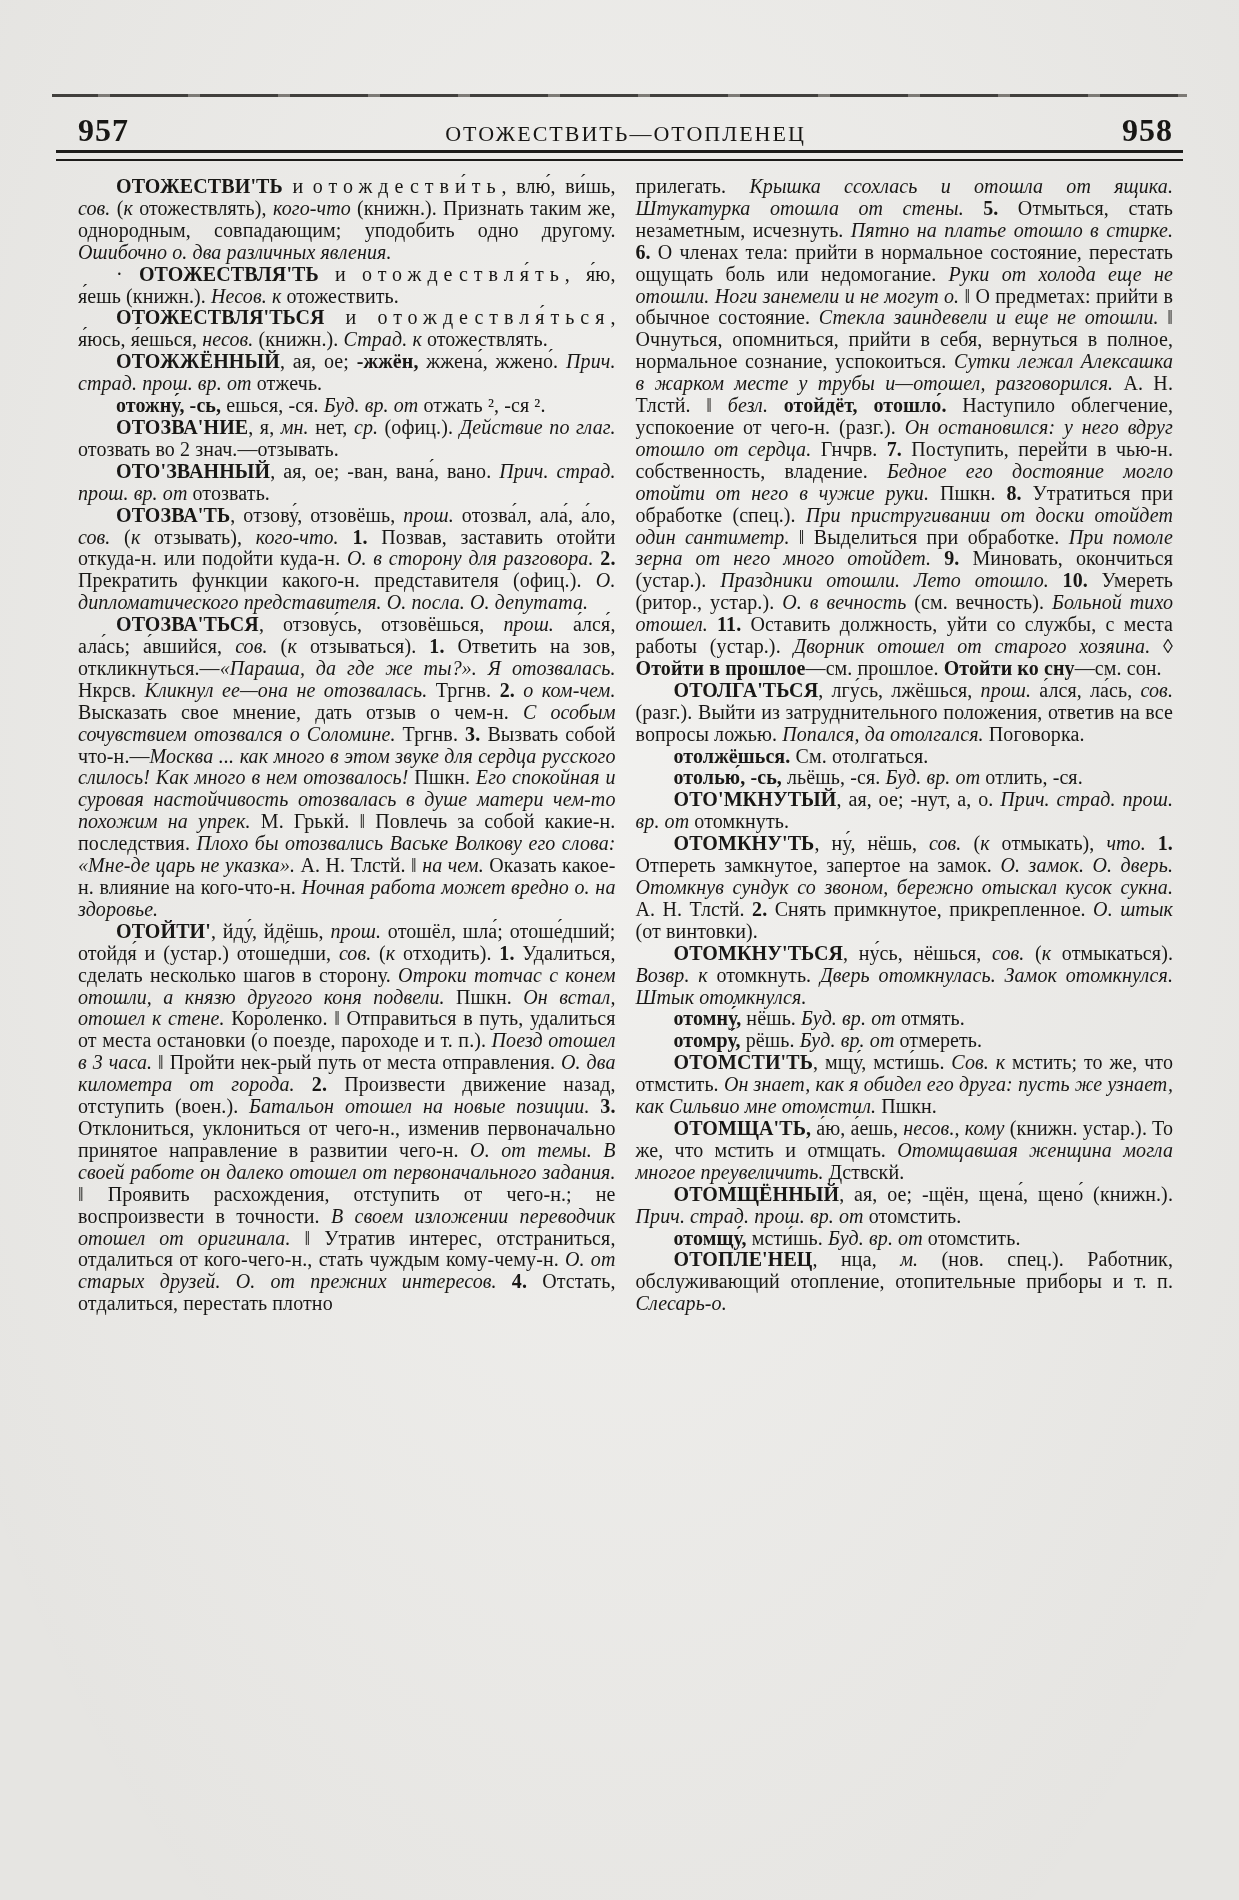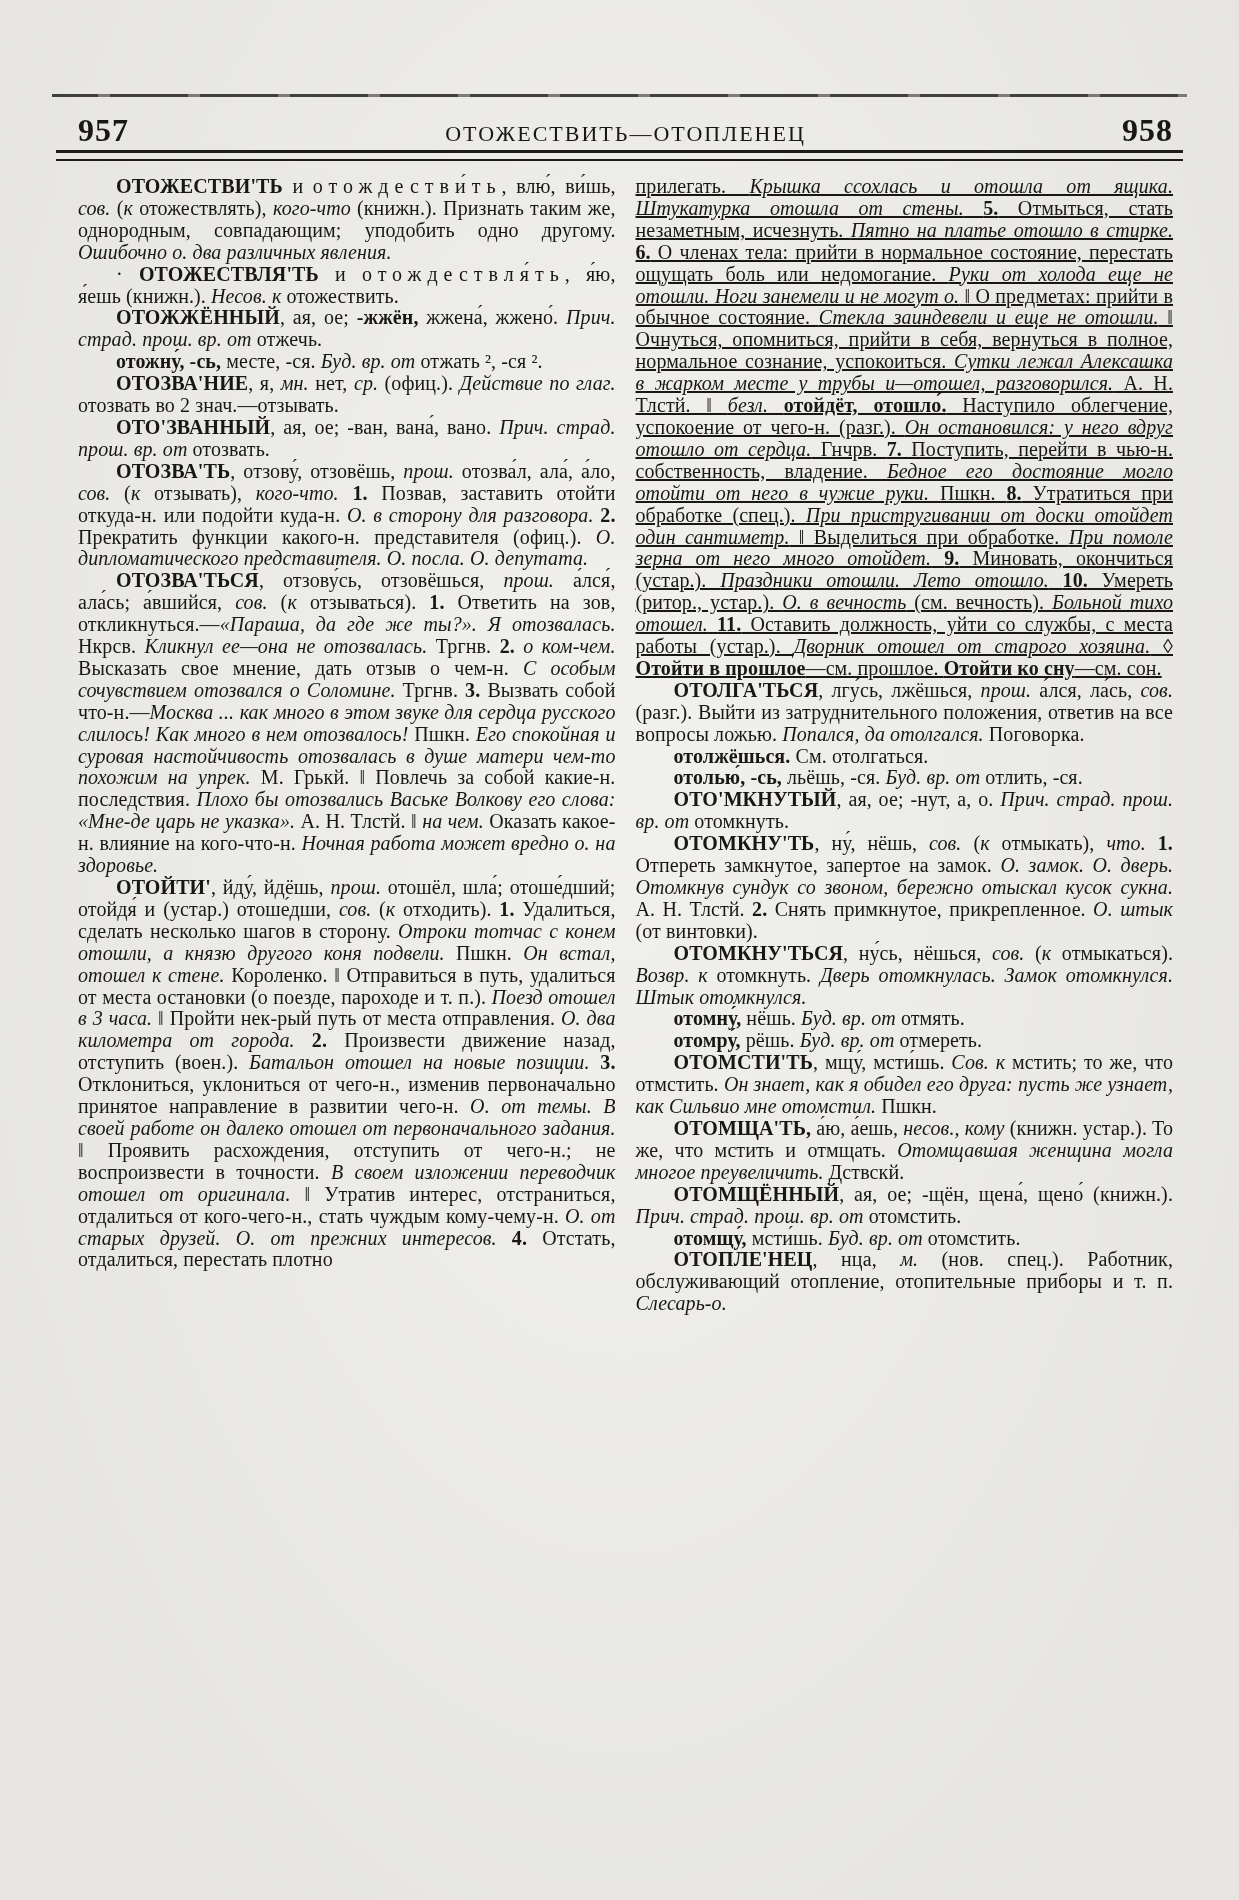--- a/index.html
+++ b/index.html
@@ -38,21 +38,21 @@
     display:flex; gap:20px;
   }
   .col{
     width:50%;
     text-align:justify;
     font-size:20px;
     line-height:21.9px;
     letter-spacing:0.1px;
   }
   p.entry{ margin:0; text-indent:38px; }
-  p.entry.noindent{ text-indent:0;text-decoration:underline; }
+  p.entry.noindent{ text-indent:0; }
   .b{ font-weight:bold; }
   .i{ font-style:italic; }
   .ls{ letter-spacing:0.30em; }
 </style>
 </head>
 <body>
 
 <div class="page">
 
   <div class="artifact-top"></div>
@@ -62,22 +62,23 @@
     <span class="head-title">ОТОЖЕСТВИТЬ—ОТОПЛЕНЕЦ</span>
     <span class="pageno">958</span>
   </div>
 
   <div class="double-rule"></div>
 
   <main class="columns">
     <div class="col">
         <p class="entry"><span class="b">ОТОЖЕСТВИ'ТЬ</span><span> и </span><span class="ls">отождестви́ть</span><span>, влю́, ви́шь, </span><span class="i">сов.</span><span> (</span><span class="i">к</span><span> отожествлять), </span><span class="i">кого-что</span><span> (книжн.). Признать таким же, однородным, совпадающим; уподобить одно другому. </span><span class="i">Ошибочно о. два различных явления.</span></p>
         <p class="entry"><span>· </span><span class="b">ОТОЖЕСТВЛЯ'ТЬ</span><span> и </span><span class="ls">отождествля́ть</span><span>, я́ю, я́ешь (книжн.). </span><span class="i">Несов. к</span><span> отожествить.</span></p>
+        <p class="entry"><span class="b">ОТОЖЕСТВЛЯ'ТЬСЯ</span><span> и </span><span class="ls">отождествля́ться</span><span>, я́юсь, я́ешься, </span><span class="i">несов.</span><span> (книжн.). </span><span class="i">Страд. к</span><span> отожествлять.</span></p>
         <p class="entry"><span class="b">ОТОЖЖЁННЫЙ</span><span>, ая, ое; </span><span class="b">-жжён,</span><span> жжена́, жжено́. </span><span class="i">Прич. страд. прош. вр. от</span><span> отжечь.</span></p>
-        <p class="entry"><span class="b">отожну́, -сь,</span><span> месте, -ся. </span><span class="i">Буд. вр. от</span><span> отжать ², -ся ².</span></p>
+        <p class="entry"><span class="b">отожну́, -сь,</span><span> ешься, -ся. </span><span class="i">Буд. вр. от</span><span> отжать ², -ся ².</span></p>
         <p class="entry"><span class="b">ОТОЗВА'НИЕ</span><span>, я, </span><span class="i">мн.</span><span> нет, </span><span class="i">ср.</span><span> (офиц.). </span><span class="i">Действие по глаг.</span><span> отозвать во 2 знач.—отзывать.</span></p>
         <p class="entry"><span class="b">ОТО'ЗВАННЫЙ</span><span>, ая, ое; -ван, вана́, вано. </span><span class="i">Прич. страд. прош. вр. от</span><span> отозвать.</span></p>
         <p class="entry"><span class="b">ОТОЗВА'ТЬ</span><span>, отзову́, отзовёшь, </span><span class="i">прош.</span><span> отозва́л, ала́, а́ло, </span><span class="i">сов.</span><span> (</span><span class="i">к</span><span> отзывать), </span><span class="i">кого-что.</span><span> </span><span class="b">1.</span><span> Позвав, заставить отойти откуда-н. или подойти куда-н. </span><span class="i">О. в сторону для разговора.</span><span> </span><span class="b">2.</span><span> Прекратить функции какого-н. представителя (офиц.). </span><span class="i">О. дипломатического представителя. О. посла. О. депутата.</span></p>
         <p class="entry"><span class="b">ОТОЗВА'ТЬСЯ</span><span>, отзову́сь, отзовёшься, </span><span class="i">прош.</span><span> а́лся́, ала́сь; а́вшийся, </span><span class="i">сов.</span><span> (</span><span class="i">к</span><span> отзываться). </span><span class="b">1.</span><span> Ответить на зов, откликнуться.—</span><span class="i">«Параша, да где же ты?». Я отозвалась.</span><span> Нкрсв. </span><span class="i">Кликнул ее—она не отозвалась.</span><span> Тргнв. </span><span class="b">2.</span><span> </span><span class="i">о ком-чем.</span><span> Высказать свое мнение, дать отзыв о чем-н. </span><span class="i">С особым сочувствием отозвался о Соломине.</span><span> Тргнв. </span><span class="b">3.</span><span> Вызвать собой что-н.—</span><span class="i">Москва ... как много в этом звуке для сердца русского слилось! Как много в нем отозвалось!</span><span> Пшкн. </span><span class="i">Его спокойная и суровая настойчивость отозвалась в душе матери чем-то похожим на упрек.</span><span> М. Грькй. ‖ Повлечь за собой какие-н. последствия. </span><span class="i">Плохо бы отозвались Ваське Волкову его слова: «Мне-де царь не указка».</span><span> А. Н. Тлстй. ‖ </span><span class="i">на чем.</span><span> Оказать какое-н. влияние на кого-что-н. </span><span class="i">Ночная работа может вредно о. на здоровье.</span></p>
         <p class="entry"><span class="b">ОТОЙТИ'</span><span>, йду́, йдёшь, </span><span class="i">прош.</span><span> отошёл, шла́; отоше́дший; отойдя́ и (устар.) отоше́дши, </span><span class="i">сов.</span><span> (</span><span class="i">к</span><span> отходить). </span><span class="b">1.</span><span> Удалиться, сделать несколько шагов в сторону. </span><span class="i">Отроки тотчас с конем отошли, а князю другого коня подвели.</span><span> Пшкн. </span><span class="i">Он встал, отошел к стене.</span><span> Короленко. ‖ Отправиться в путь, удалиться от места остановки (о поезде, пароходе и т. п.). </span><span class="i">Поезд отошел в 3 часа.</span><span> ‖ Пройти нек-рый путь от места отправления. </span><span class="i">О. два километра от города.</span><span> </span><span class="b">2.</span><span> Произвести движение назад, отступить (воен.). </span><span class="i">Батальон отошел на новые позиции.</span><span> </span><span class="b">3.</span><span> Отклониться, уклониться от чего-н., изменив первоначально принятое направление в развитии чего-н. </span><span class="i">О. от темы. В своей работе он далеко отошел от первоначального задания.</span><span> ‖ Проявить расхождения, отступить от чего-н.; не воспроизвести в точности. </span><span class="i">В своем изложении переводчик отошел от оригинала.</span><span> ‖ Утратив интерес, отстраниться, отдалиться от кого-чего-н., стать чуждым кому-чему-н. </span><span class="i">О. от старых друзей. О. от прежних интересов.</span><span> </span><span class="b">4.</span><span> Отстать, отдалиться, перестать плотно</span></p>
       </div>
     <div class="col">
         <p class="entry noindent"><span>прилегать. </span><span class="i">Крышка ссохлась и отошла от ящика. Штукатурка отошла от стены.</span><span> </span><span class="b">5.</span><span> Отмыться, стать незаметным, исчезнуть. </span><span class="i">Пятно на платье отошло в стирке.</span><span> </span><span class="b">6.</span><span> О членах тела: прийти в нормальное состояние, перестать ощущать боль или недомогание. </span><span class="i">Руки от холода еще не отошли. Ноги занемели и не могут о.</span><span> ‖ О предметах: прийти в обычное состояние. </span><span class="i">Стекла заиндевели и еще не отошли.</span><span> ‖ Очнуться, опомниться, прийти в себя, вернуться в полное, нормальное сознание, успокоиться. </span><span class="i">Сутки лежал Алексашка в жарком месте у трубы и—отошел, разговорился.</span><span> А. Н. Тлстй. ‖ </span><span class="i">безл.</span><span> </span><span class="b">отойдёт, отошло́.</span><span> Наступило облегчение, успокоение от чего-н. (разг.). </span><span class="i">Он остановился: у него вдруг отошло от сердца.</span><span> Гнчрв. </span><span class="b">7.</span><span> Поступить, перейти в чью-н. собственность, владение. </span><span class="i">Бедное его достояние могло отойти от него в чужие руки.</span><span> Пшкн. </span><span class="b">8.</span><span> Утратиться при обработке (спец.). </span><span class="i">При пристругивании от доски отойдет один сантиметр.</span><span> ‖ Выделиться при обработке. </span><span class="i">При помоле зерна от него много отойдет.</span><span> </span><span class="b">9.</span><span> Миновать, окончиться (устар.). </span><span class="i">Праздники отошли. Лето отошло.</span><span> </span><span class="b">10.</span><span> Умереть (ритор., устар.). </span><span class="i">О. в вечность</span><span> (см. вечность). </span><span class="i">Больной тихо отошел.</span><span> </span><span class="b">11.</span><span> Оставить должность, уйти со службы, с места работы (устар.). </span><span class="i">Дворник отошел от старого хозяина.</span><span> ◊ </span><span class="b">Отойти в прошлое</span><span>—см. прошлое. </span><span class="b">Отойти ко сну</span><span>—см. сон.</span></p>
         <p class="entry"><span class="b">ОТОЛГА'ТЬСЯ</span><span>, лгу́сь, лжёшься, </span><span class="i">прош.</span><span> а́лся, ла́сь, </span><span class="i">сов.</span><span> (разг.). Выйти из затруднительного положения, ответив на все вопросы ложью. </span><span class="i">Попался, да отолгался.</span><span> Поговорка.</span></p>
         <p class="entry"><span class="b">отолжёшься.</span><span> См. отолгаться.</span></p>

